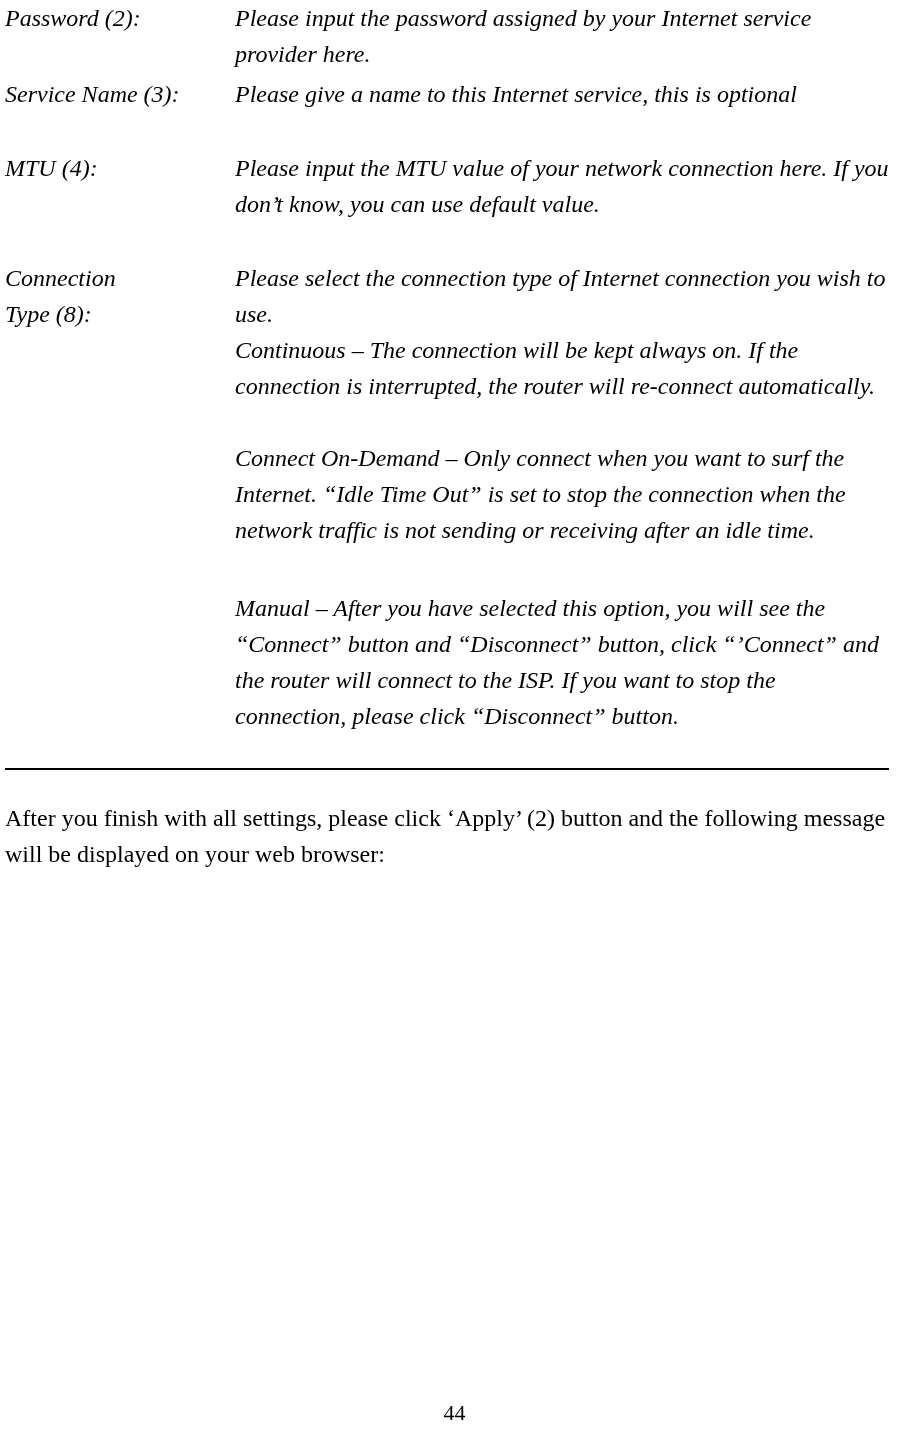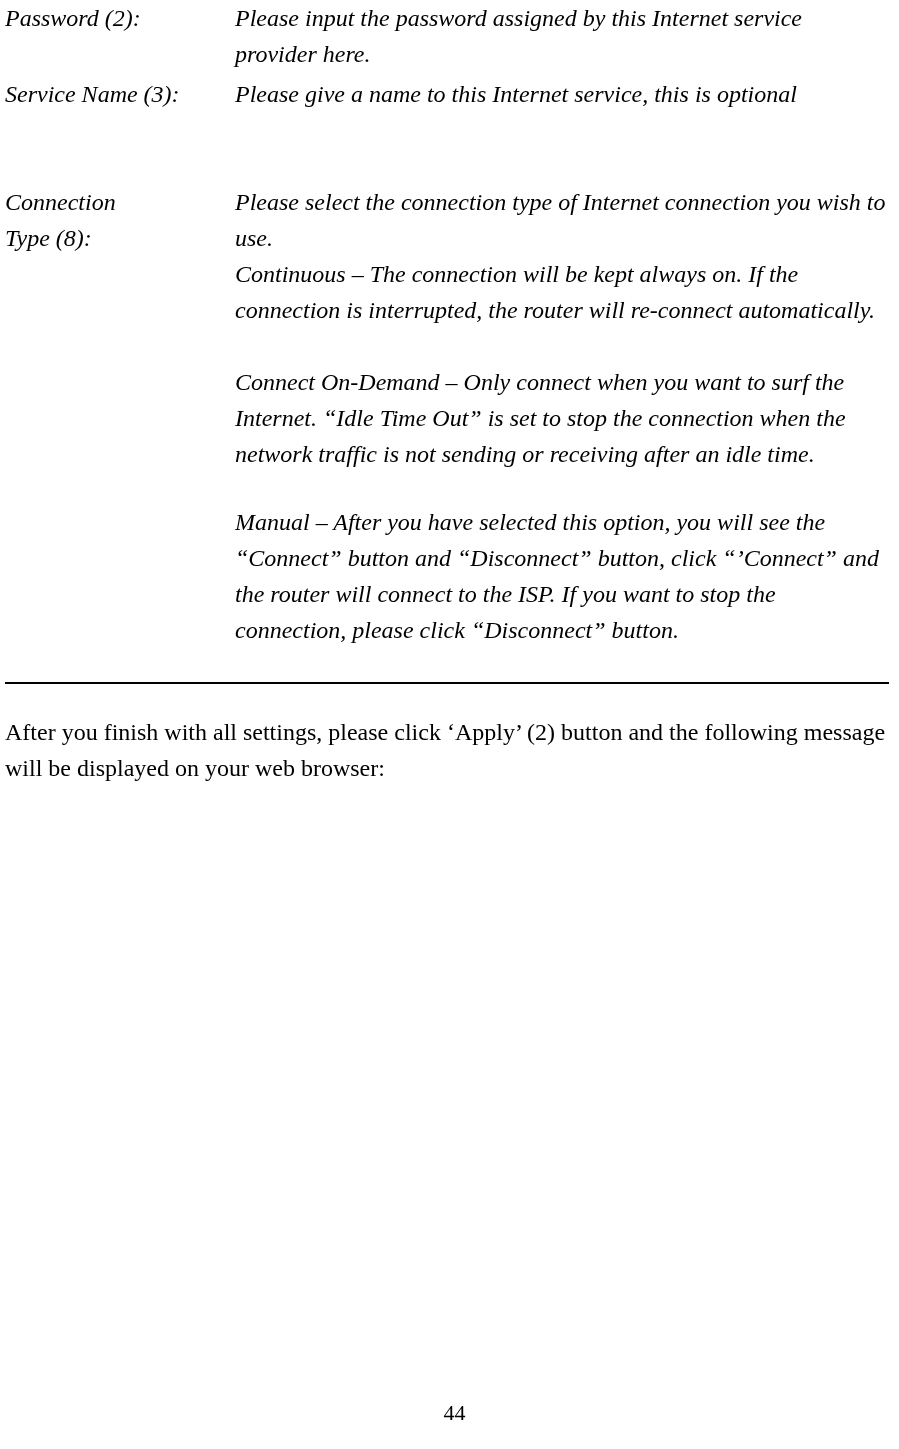--- a/index.html
+++ b/index.html
@@ -38,21 +38,21 @@
       padding-bottom: 4px;
     }
     .spacer-row .label-cell,
     .spacer-row .desc-cell {
       height: 30px;
     }
     .para {
       margin: 0;
     }
     .para + .para {
-      margin-top: 32px;
+      margin-top: 42px;
     }
     .bottom-border {
       border-bottom: 2px solid #000;
       margin-top: -4px;
       margin-bottom: 30px;
     }
     .after-text {
       font-style: normal;
       line-height: 1.5;
     }
@@ -65,33 +65,37 @@
       font-size: 22px;
     }
   </style>
 </head>
 <body>
 
 <div class="table">
 
   <div class="row">
     <div class="label-cell">Password (2):</div>
-    <div class="desc-cell">Please input the password assigned by this Internet service provider here.</div>
+    <div class="desc-cell">Please input the password assigned by your Internet service provider here.</div>
   </div>
 
   <div class="row">
     <div class="label-cell">Service Name (3):</div>
     <div class="desc-cell">Please give a name to this Internet service, this is optional</div>
   </div>
 
   <div class="row spacer-row">
     <div class="label-cell"></div>
       <div class="desc-cell"></div>
   </div>
 
+  <div class="row">
+    <div class="label-cell">MTU (4):</div>
+    <div class="desc-cell">Please input the MTU value of your network connection here. If you don’t know, you can use default value.</div>
+  </div>
 
   <div class="row spacer-row">
     <div class="label-cell"></div>
       <div class="desc-cell"></div>
   </div>
 
   <div class="row">
     <div class="label-cell">
       <span>Connection</span><br>
       <span>Type (8):</span>

